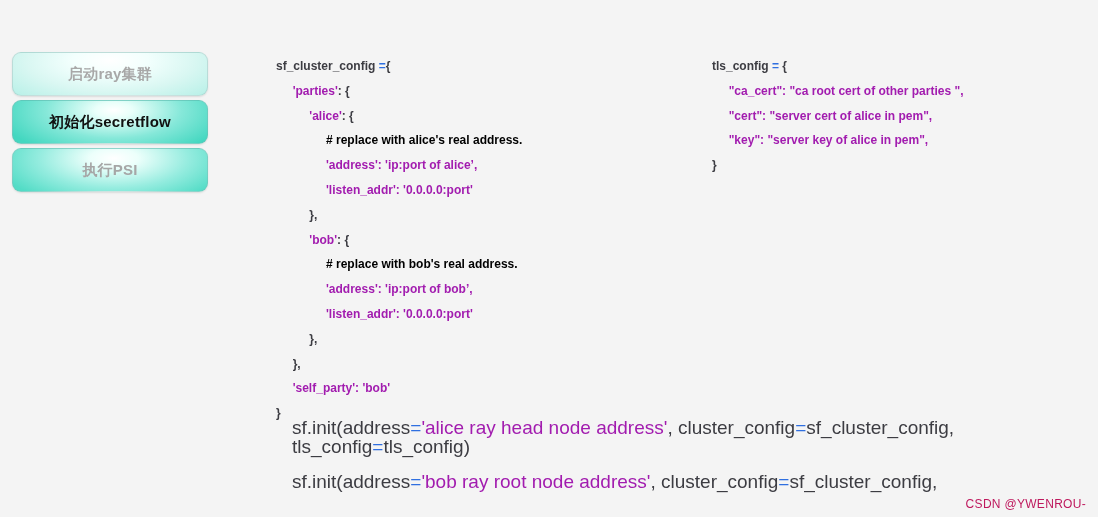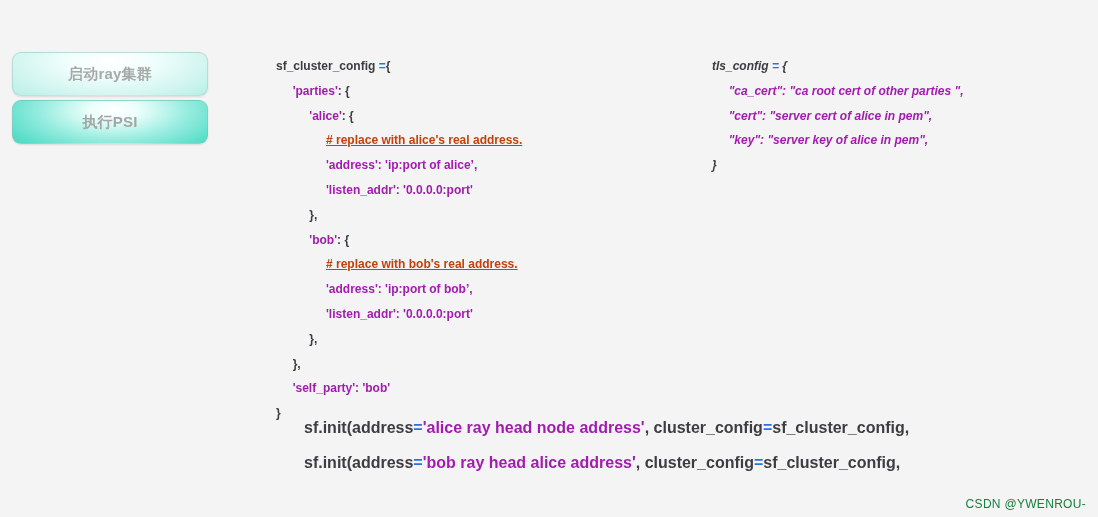--- a/index.html
+++ b/index.html
@@ -61,70 +61,74 @@
     position: absolute;
     font-family: "Liberation Sans", sans-serif;
     font-size: 12px;
     font-weight: bold;
     line-height: 24.8px;
     white-space: pre;
     color: #3c3c42;
     margin-top: 48px;
   }
   #cluster-config-code { left: 276px; top: 6px; }
-  #tls-config-code     { left: 712px; top: 6px; font-style: italic; }
+  #tls-config-code     { left: 712px; top: 6px; }
 
   #init-calls {
     position: absolute;
-    left: 304px;
+    left: 292px;
     top: 418px;
     font-family: "Liberation Sans", sans-serif;
-    font-size: 16px;
-    font-weight: bold;
+    font-size: 19px;
+    font-weight: normal;
     line-height: 19px;
     color: #3c3c42;
   }
   #init-calls .call-block { margin-bottom: 16px; }
   #init-calls .call-block:last-child { margin-bottom: 0; }
 
   .tok-str   { color: #a21caf; }
   .tok-op    { color: #2f6fe0; }
   .tok-plain { color: #3c3c42; }
-  .tok-comment { color: #c2410c; font-weight: bold; text-decoration: underline; }
+  .tok-comment { color: #000000; font-weight: bold; }
 
   
   #watermark {
     position: absolute;
     right: 12px;
     bottom: 6px;
     font-family: "Liberation Sans", sans-serif;
     font-size: 12px;
-    color: #15803d;
+    color: #be185d;
     letter-spacing: 0.3px;
     user-select: none;
   }
 </style>
 </head>
 <body>
 
 <div id="step-list">
     <div class="step-button pale">
       <span>启动ray集群</span>
+    </div>
+    <div class="step-button active">
+      <span>初始化secretflow</span>
     </div>
     <div class="step-button bright">
       <span>执行PSI</span>
     </div>
   </div>
 
 <div class="code" id="cluster-config-code"><div><span class="tok-plain">sf_cluster_config </span><span class="tok-op">=</span><span class="tok-plain">{</span></div><div><span class="tok-plain">     </span><span class="tok-str">'parties'</span><span class="tok-plain">: {</span></div><div><span class="tok-plain">          </span><span class="tok-str">'alice'</span><span class="tok-plain">: {</span></div><div><span class="tok-plain">               </span><span class="tok-comment"># replace with alice's real address.</span></div><div><span class="tok-plain">               </span><span class="tok-str">'address': 'ip:port of alice’,</span></div><div><span class="tok-plain">               </span><span class="tok-str">'listen_addr': '0.0.0.0:port'</span></div><div><span class="tok-plain">          },</span></div><div><span class="tok-plain">          </span><span class="tok-str">'bob'</span><span class="tok-plain">: {</span></div><div><span class="tok-plain">               </span><span class="tok-comment"># replace with bob's real address.</span></div><div><span class="tok-plain">               </span><span class="tok-str">'address': 'ip:port of bob’,</span></div><div><span class="tok-plain">               </span><span class="tok-str">'listen_addr': '0.0.0.0:port'</span></div><div><span class="tok-plain">          },</span></div><div><span class="tok-plain">     },</span></div><div><span class="tok-plain">     </span><span class="tok-str">'self_party': 'bob'</span></div><div><span class="tok-plain">}</span></div></div>
 
 <div class="code" id="tls-config-code"><div><span class="tok-plain">tls_config </span><span class="tok-op">=</span><span class="tok-plain"> {</span></div><div><span class="tok-plain">     </span><span class="tok-str">"ca_cert": "ca root cert of other parties ",</span></div><div><span class="tok-plain">     </span><span class="tok-str">"cert": "server cert of alice in pem",</span></div><div><span class="tok-plain">     </span><span class="tok-str">"key": "server key of alice in pem",</span></div><div><span class="tok-plain">}</span></div></div>
 
 <div id="init-calls">
     <div class="call-block">
       <div><span class="tok-plain">sf.init(address</span><span class="tok-op">=</span><span class="tok-str">'alice ray head node address'</span><span class="tok-plain">, cluster_config</span><span class="tok-op">=</span><span class="tok-plain">sf_cluster_config,</span></div>
+      <div><span class="tok-plain">tls_config</span><span class="tok-op">=</span><span class="tok-plain">tls_config)</span></div>
     </div>
     <div class="call-block">
-      <div><span class="tok-plain">sf.init(address</span><span class="tok-op">=</span><span class="tok-str">'bob ray head alice address'</span><span class="tok-plain">, cluster_config</span><span class="tok-op">=</span><span class="tok-plain">sf_cluster_config,</span></div>
+      <div><span class="tok-plain">sf.init(address</span><span class="tok-op">=</span><span class="tok-str">'bob ray root node address'</span><span class="tok-plain">, cluster_config</span><span class="tok-op">=</span><span class="tok-plain">sf_cluster_config,</span></div>
     </div>
   </div>
 
 <div id="watermark">CSDN @YWENROU-</div>
 
 </body></html>

